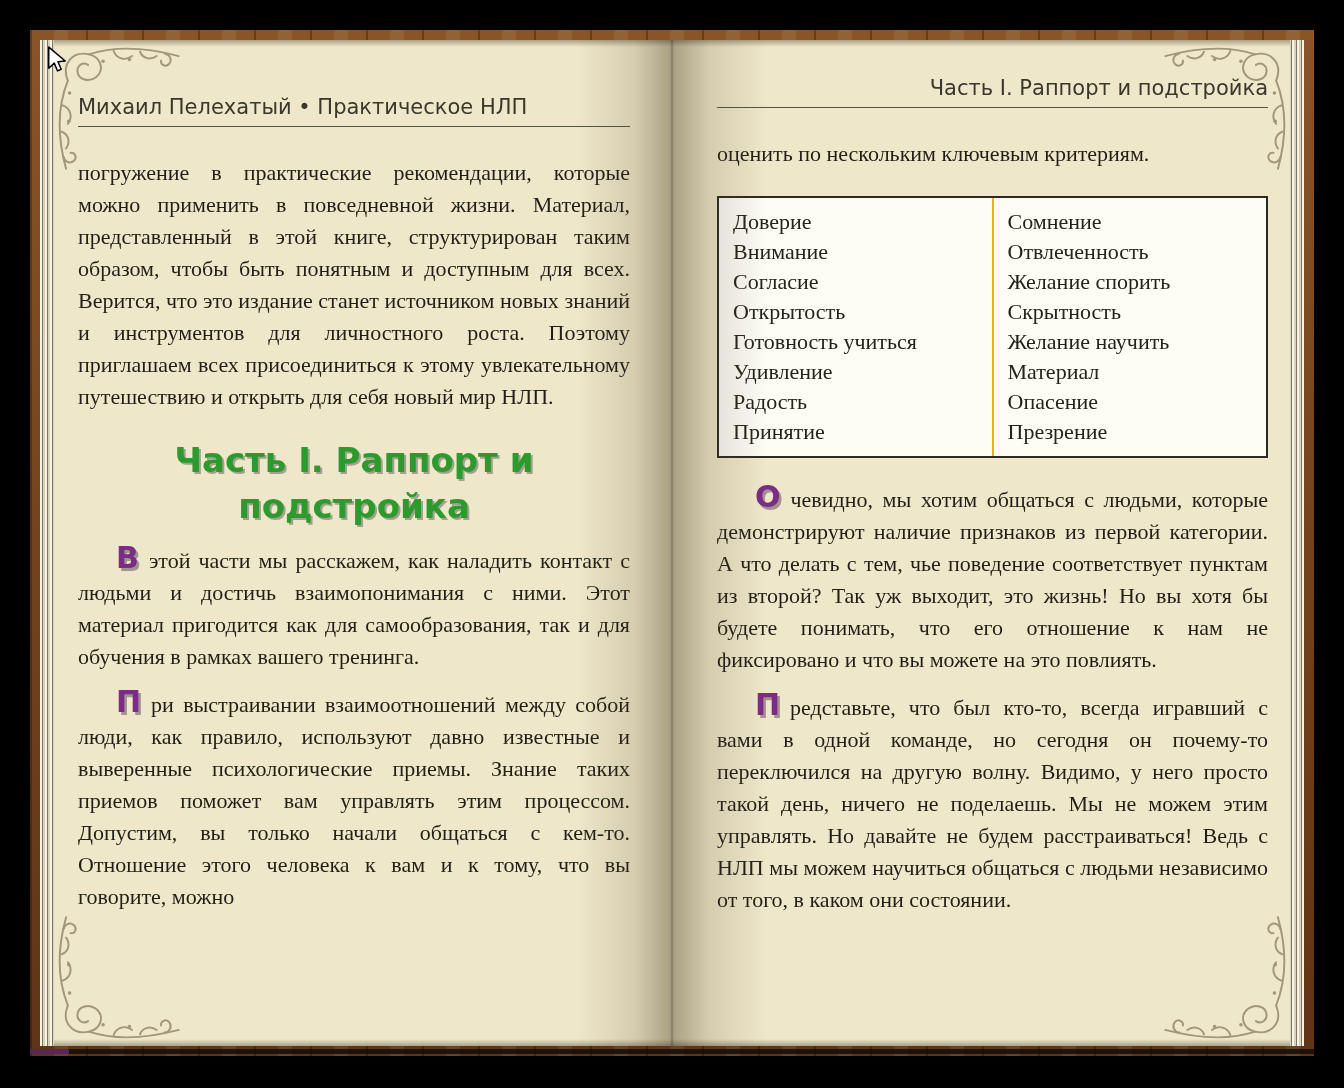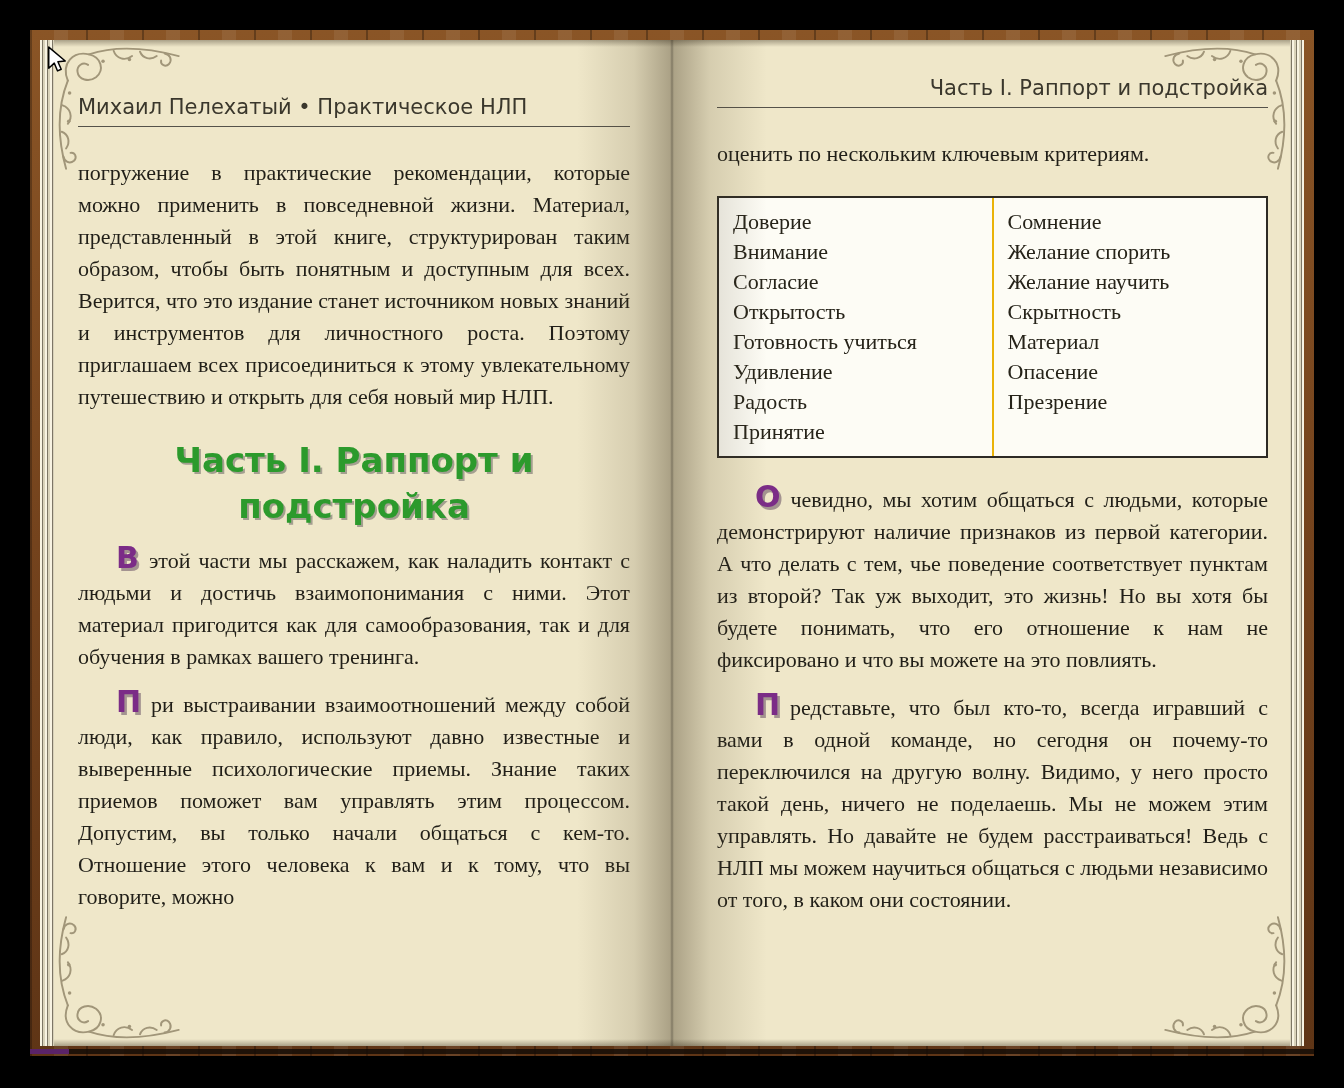--- a/index.html
+++ b/index.html
@@ -226,23 +226,24 @@
                 <div>Согласие</div>
                 <div>Открытость</div>
                 <div>Готовность учиться</div>
                 <div>Удивление</div>
                 <div>Радость</div>
                 <div>Принятие</div>
               </div>
             <div class="criteria-col">
 
             <div>Сомнение</div>
+                <div>Отвлеченность</div>
                 <div>Желание спорить</div>
+                <div>Скрытность</div>
                 <div>Желание научить</div>
-                <div>Скрытность</div>
                 <div>Материал</div>
                 <div>Опасение</div>
                 <div>Презрение</div>
               </div>
           </div>
 
           <p class="indent-para"><span class="lettrine">О</span><span>чевидно, мы хотим общаться с людьми, которые демонстрируют наличие признаков из первой категории. А что делать с тем, чье поведение соответствует пунктам из второй? Так уж выходит, это жизнь! Но вы хотя бы будете понимать, что его отношение к нам не фиксировано и что вы можете на это повлиять.</span></p>
 
           <p class="indent-para"><span class="lettrine">П</span><span>редставьте, что был кто-то, всегда игравший с вами в одной команде, но сегодня он почему-то переключился на другую волну. Видимо, у него просто такой день, ничего не поделаешь. Мы не можем этим управлять. Но давайте не будем расстраиваться! Ведь с НЛП мы можем научиться общаться с людьми независимо от того, в каком они состоянии.</span></p>
         </div>

